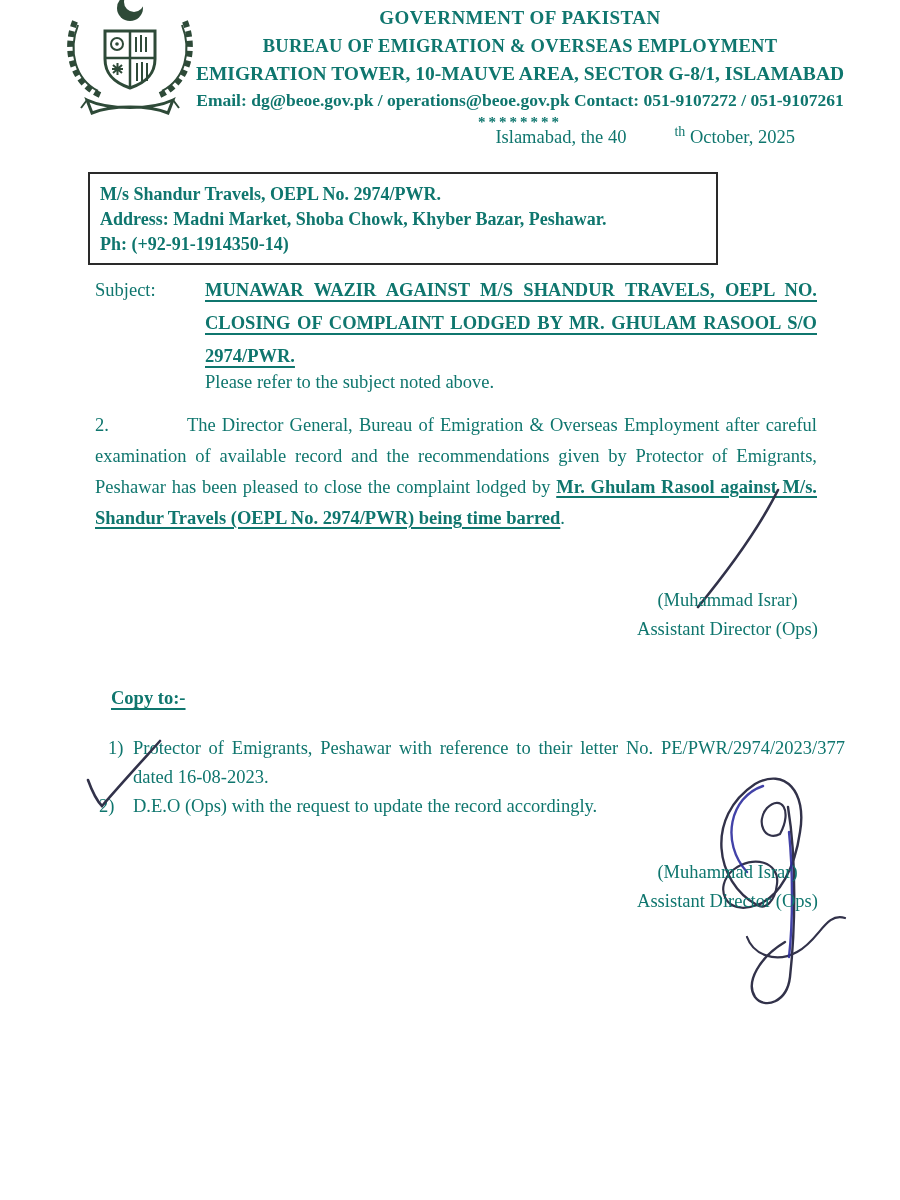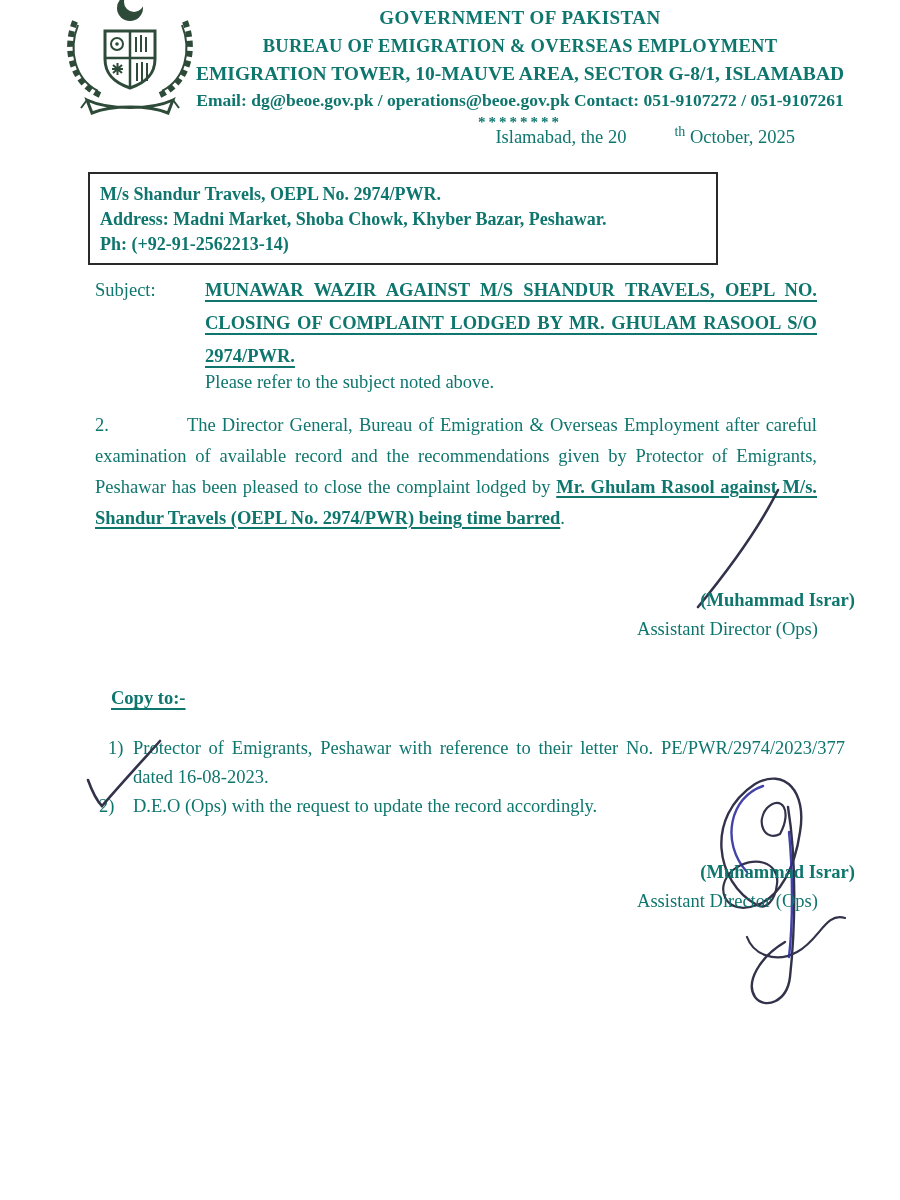--- a/index.html
+++ b/index.html
@@ -36,21 +36,21 @@
   .salutation{position:absolute;left:205px;top:372px;font-size:18.5px;}
   .para2{position:absolute;left:95px;top:410px;width:722px;
     font-size:18.5px;line-height:31px;text-align:justify;}
   .tab{display:inline-block;width:78px;}
   .bu{font-weight:bold;text-decoration:underline;text-decoration-thickness:1.5px;text-underline-offset:3px;}
   
   .sig-block{position:absolute;left:600px;width:255px;text-align:center;
     font-size:18.5px;line-height:29px;}
   .sb1{top:586px;}
   .sb2{top:858px;}
-  .sig-name{font-weight:bold;text-align:right;}
+  .sig-name{font-weight:normal;}
   .sig1{position:absolute;left:688px;top:486px;width:100px;height:125px;}
   .sig2{position:absolute;left:685px;top:772px;width:180px;height:245px;}
   .sig1 path,.sig2 path,.tick path{fill:none;stroke-linecap:round;}
   
   .copy-heading{position:absolute;left:95px;top:688px;font-size:18.5px;font-weight:bold;
     text-decoration:underline;text-decoration-thickness:1.5px;text-underline-offset:4px;margin-left:16px;}
   .copy-list{position:absolute;left:95px;top:734px;width:755px;font-size:18.5px;line-height:29px;}
   .copy-item{display:flex;align-items:flex-start;}
   .num{flex:0 0 38px;box-sizing:border-box;}
   .n1{padding-left:13px;}
@@ -92,26 +92,26 @@
   </svg>
 
   <div class="header">
     <div class="h1">GOVERNMENT OF PAKISTAN</div>
     <div class="h2">BUREAU OF EMIGRATION &amp; OVERSEAS EMPLOYMENT</div>
     <div class="h3">EMIGRATION TOWER, 10-MAUVE AREA, SECTOR G-8/1, ISLAMABAD</div>
     <div class="h4">Email: dg@beoe.gov.pk / operations@beoe.gov.pk Contact: 051-9107272 / 051-9107261</div>
     <div class="stars">********</div>
   </div>
 
-  <div class="date-line"><span>Islamabad, the 20</span><sup>th</sup><span> October, 2025</span></div>
+  <div class="date-line"><span>Islamabad, the 40</span><sup>th</sup><span> October, 2025</span></div>
 
   <div class="addr-box">
     <div>M/s Shandur Travels, OEPL No. 2974/PWR.</div>
     <div>Address: Madni Market, Shoba Chowk, Khyber Bazar, Peshawar.</div>
-    <div>Ph: (+92-91-2562213-14)</div>
+    <div>Ph: (+92-91-1914350-14)</div>
   </div>
 
   <div class="subject-label">Subject:</div>
   <div class="subject-lines">
     <div class="sline jline">MUNAWAR WAZIR AGAINST M/S SHANDUR TRAVELS, OEPL NO.</div>
     <div class="sline jline">CLOSING OF COMPLAINT LODGED BY MR. GHULAM RASOOL S/O</div>
     <div class="sline" style="display:inline-block;">2974/PWR.</div>
   </div>
 
   <div class="salutation">Please refer to the subject noted above.</div>

